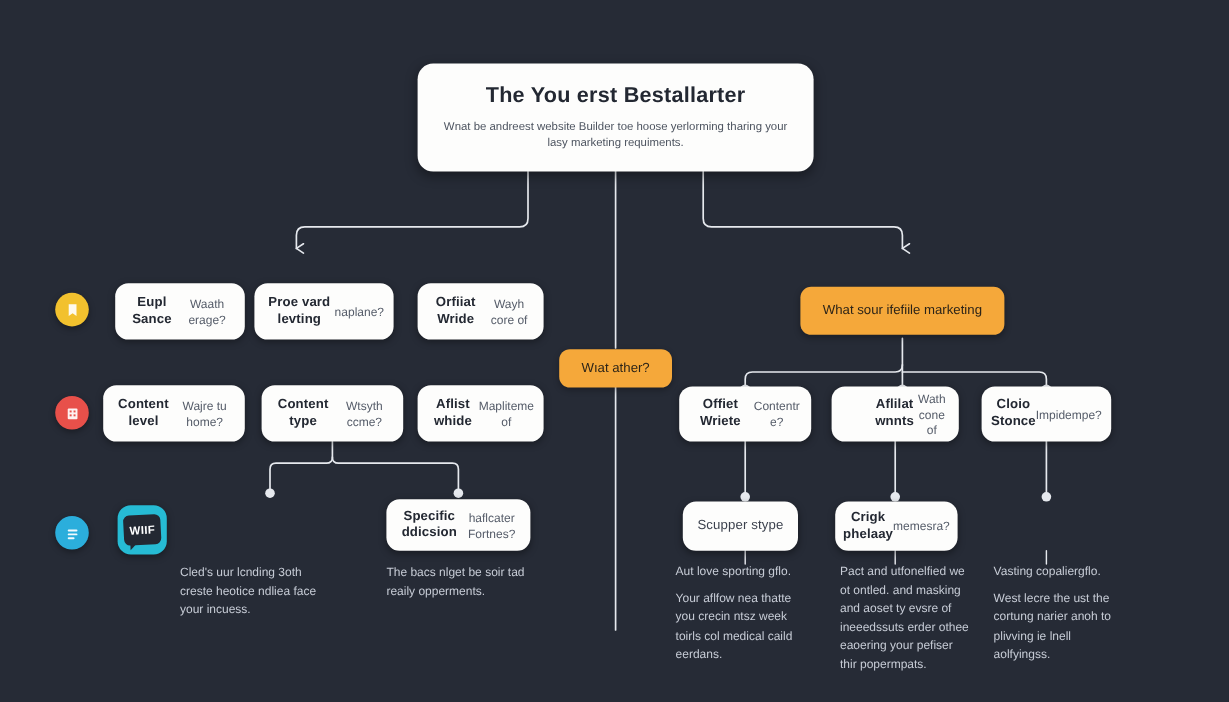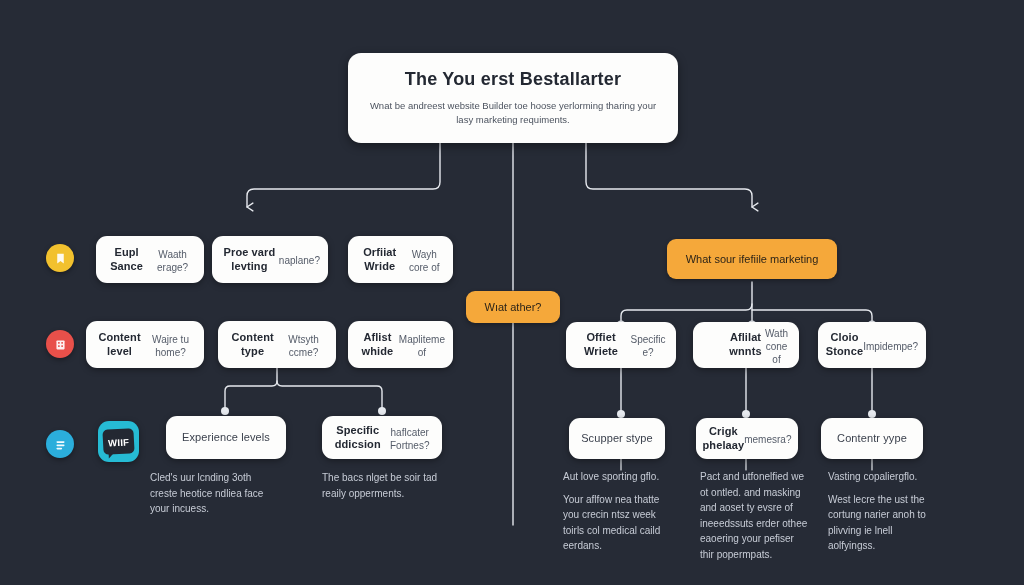--- a/index.html
+++ b/index.html
@@ -248,58 +248,52 @@
   </div>
   <div class="card" style="left:218px; top:321px; width:118px; height:47px;">
     <div class="t">Content type</div>
     <div class="s">Wtsyth ccme?</div>
   </div>
   <div class="card" style="left:348px; top:321px; width:105px; height:47px;">
     <div class="t">Aflist whide</div>
     <div class="s">Mapliteme of</div>
   </div>
 
-  <div class="card plain" style="left:166px; top:416px; width:120px; height:43px;">
-    <div class="t">Experience levels</div>
-  </div>
   <div class="card" style="left:322px; top:416px; width:120px; height:43px;">
     <div class="t">Specific ddicsion</div>
     <div class="s">haflcater Fortnes?</div>
   </div>
 
   <div class="cap" style="left:150px; top:470px; width:120px;">
     <p>Cled's uur lcnding 3oth creste heotice ndliea face your incuess.</p>
   </div>
   <div class="cap" style="left:322px; top:470px; width:124px;">
     <p>The bacs nlget be soir tad reaily opperments.</p>
   </div>
 
   <div class="card" style="left:566px; top:322px; width:110px; height:46px;">
     <div class="t">Offiet Wriete</div>
-    <div class="s">Specific e?</div>
+    <div class="s">Contentr e?</div>
   </div>
   <div class="card" style="left:693px; top:322px; width:106px; height:46px;padding-left:36px;">
     <div class="t">Aflilat wnnts</div>
     <div class="s">Wath cone of</div>
   </div>
   <div class="card" style="left:818px; top:322px; width:108px; height:46px;">
     <div class="t">Cloio Stonce</div>
     <div class="s">Impidempe?</div>
   </div>
 
   <div class="card plain" style="left:569px; top:418px; width:96px; height:41px;">
     <div class="t">Scupper stype</div>
   </div>
   <div class="card" style="left:696px; top:418px; width:102px; height:41px;">
     <div class="t">Crigk phelaay</div>
     <div class="s">memesra?</div>
   </div>
-  <div class="card plain" style="left:821px; top:418px; width:102px; height:41px;">
-    <div class="t">Contentr yype</div>
-  </div>
 
   <div class="cap" style="left:563px; top:469px; width:112px;">
     <p>Aut love sporting gflo.</p>
     <p>Your aflfow nea thatte you crecin ntsz week toirls col medical caild eerdans.</p>
   </div>
   <div class="cap" style="left:700px; top:469px; width:110px;">
     <p>Pact and utfonelfied we ot ontled. and masking and aoset ty evsre of ineeedssuts erder othee eaoering your pefiser thir popermpats.</p>
   </div>
   <div class="cap" style="left:828px; top:469px; width:110px;">
     <p>Vasting copaliergflo.</p>

